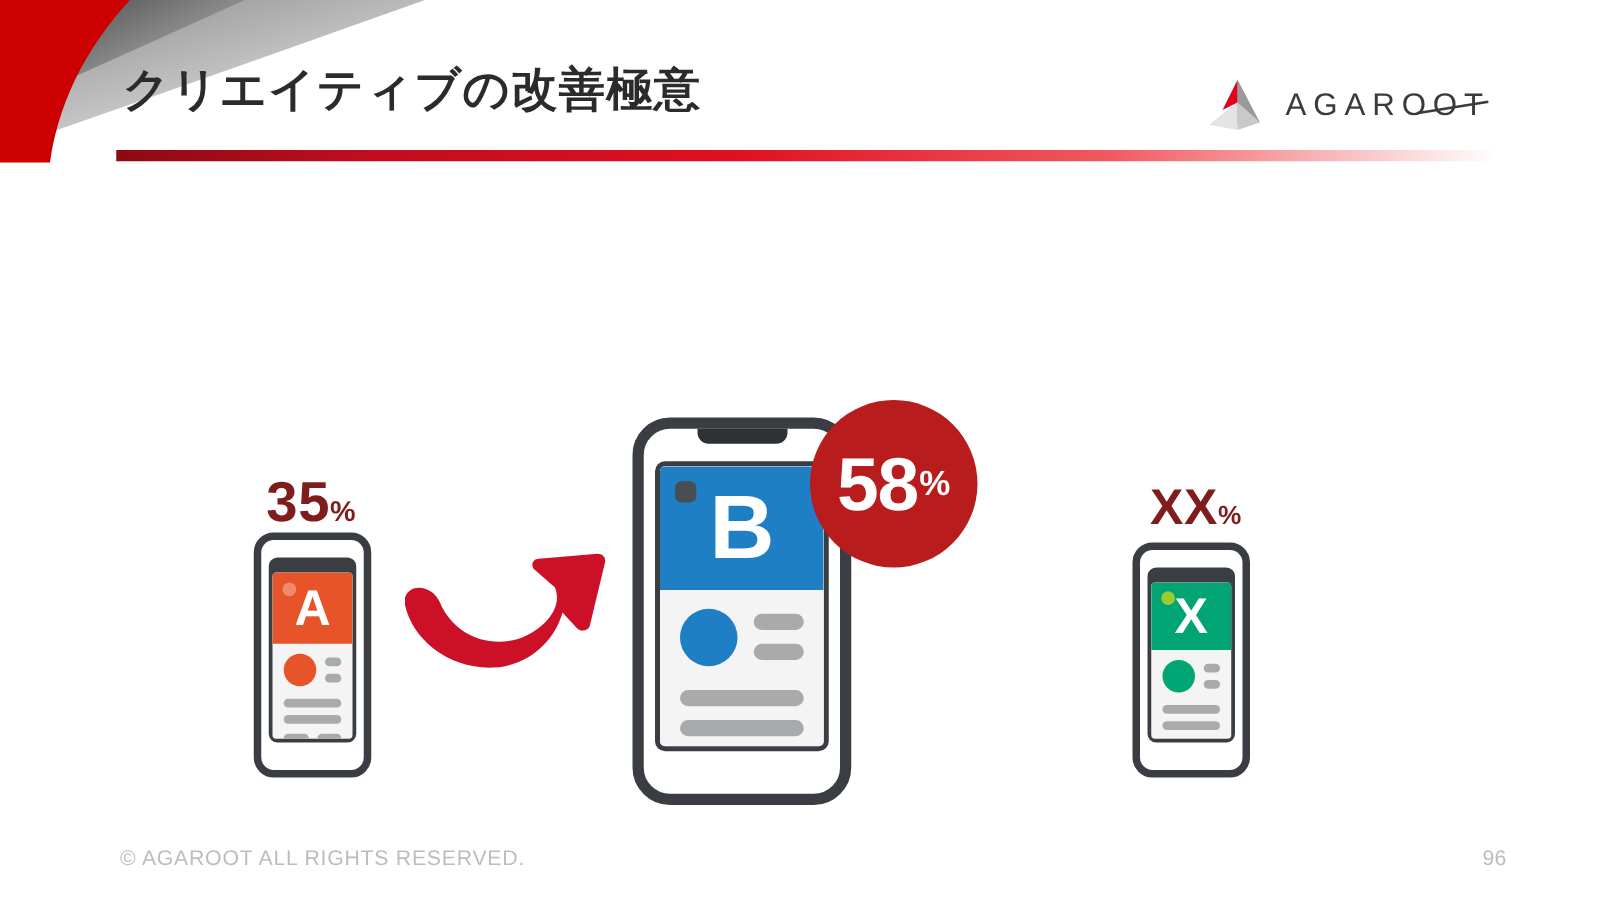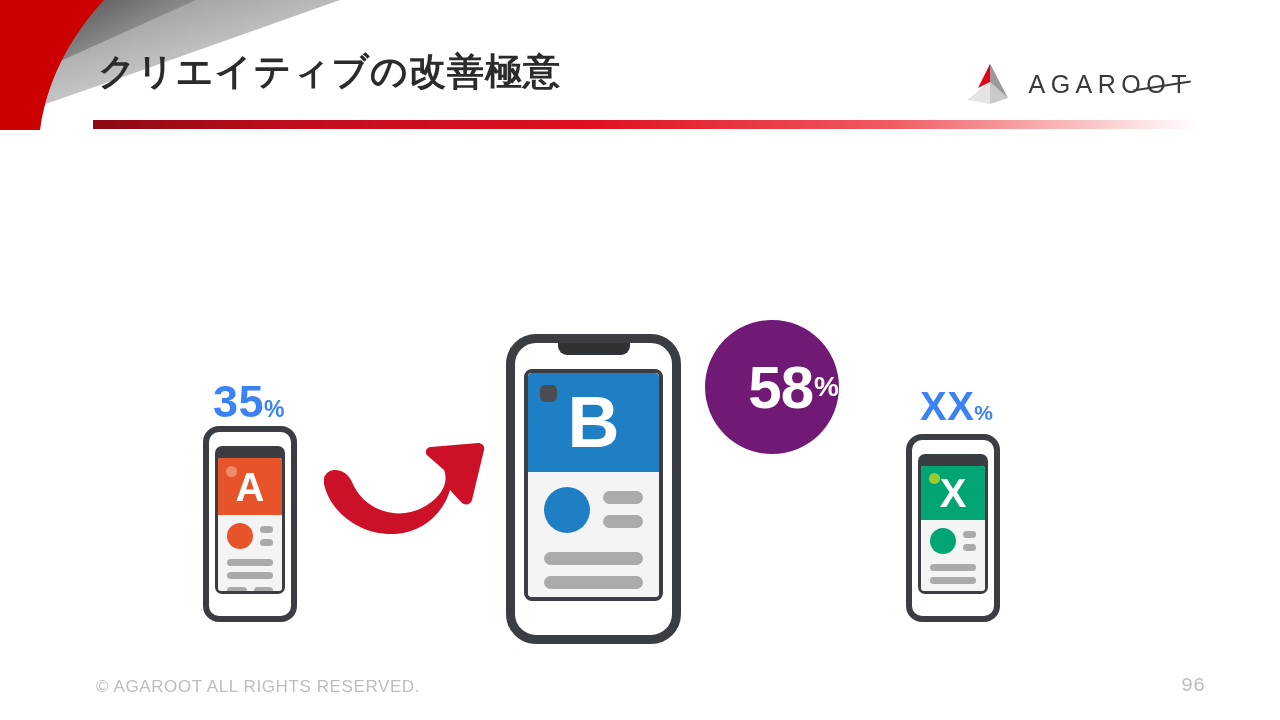--- a/index.html
+++ b/index.html
@@ -193,63 +193,62 @@
   #phone-x .header-band { background: #00a573; }
   #phone-x .header-letter { font-size: 40px; }
   #phone-x .cam-dot { width: 11px; height: 11px; left: 8px; top: 7px; background: #9ccb2e; }
   #phone-x .avatar { width: 26px; height: 26px; background: #00a573; }
   #phone-x .bar { height: 7px; }
 
   
   .pct-label {
     position: absolute;
     font-weight: bold;
-    color: #3b82f6;
+    color: #7f1d1d;
     white-space: nowrap;
   }
   .pct-label .num { font-size: 45px; letter-spacing: 0.5px; }
   .pct-label .sym { font-size: 23px; }
   #pct-a { left: 213px; top: 376px; }
   #pct-x { left: 920px; top: 384px; }
   #pct-x .num { font-size: 40px; }
   #pct-x .sym { font-size: 21px; }
 
   
   .badge {
     position: absolute;
-    left: 705px; top: 320px;
+    left: 648px; top: 320px;
     width: 134px; height: 134px;
     border-radius: 50%;
-    background: #701a75;
+    background: #b91c1c;
     display: flex;
     align-items: center;
-    justify-content: flex-end;
+    justify-content: center;
     color: #ffffff;
     z-index: 4;
   }
   .badge .num { font-size: 60px; font-weight: bold; letter-spacing: -1px; }
   .badge .sym { font-size: 28px; font-weight: bold; margin-left: 1px; }
 
   
   .arrow-wrap { position: absolute; left: 312px; top: 412px; width: 190px; height: 126px; }
 
   
   .footer-copy {
     position: absolute;
     left: 96px; bottom: 23px;
     font-size: 17px;
     color: #bdbdbd;
     letter-spacing: 0.6px;
   }
   .footer-page {
     position: absolute;
     right: 75px; bottom: 23px;
-    font-size: 20px;
+    font-size: 17px;
     color: #bdbdbd;
-    font-family: Liberation Mono, monospace;
   }
 </style>
 </head>
 <body>
 
 <div id="slide">
 
   <svg class="corner-deco" viewBox="0 0 340 150">
     <defs>
       <linearGradient id="gradDark" x1="0" y1="0" x2="1" y2="1">

